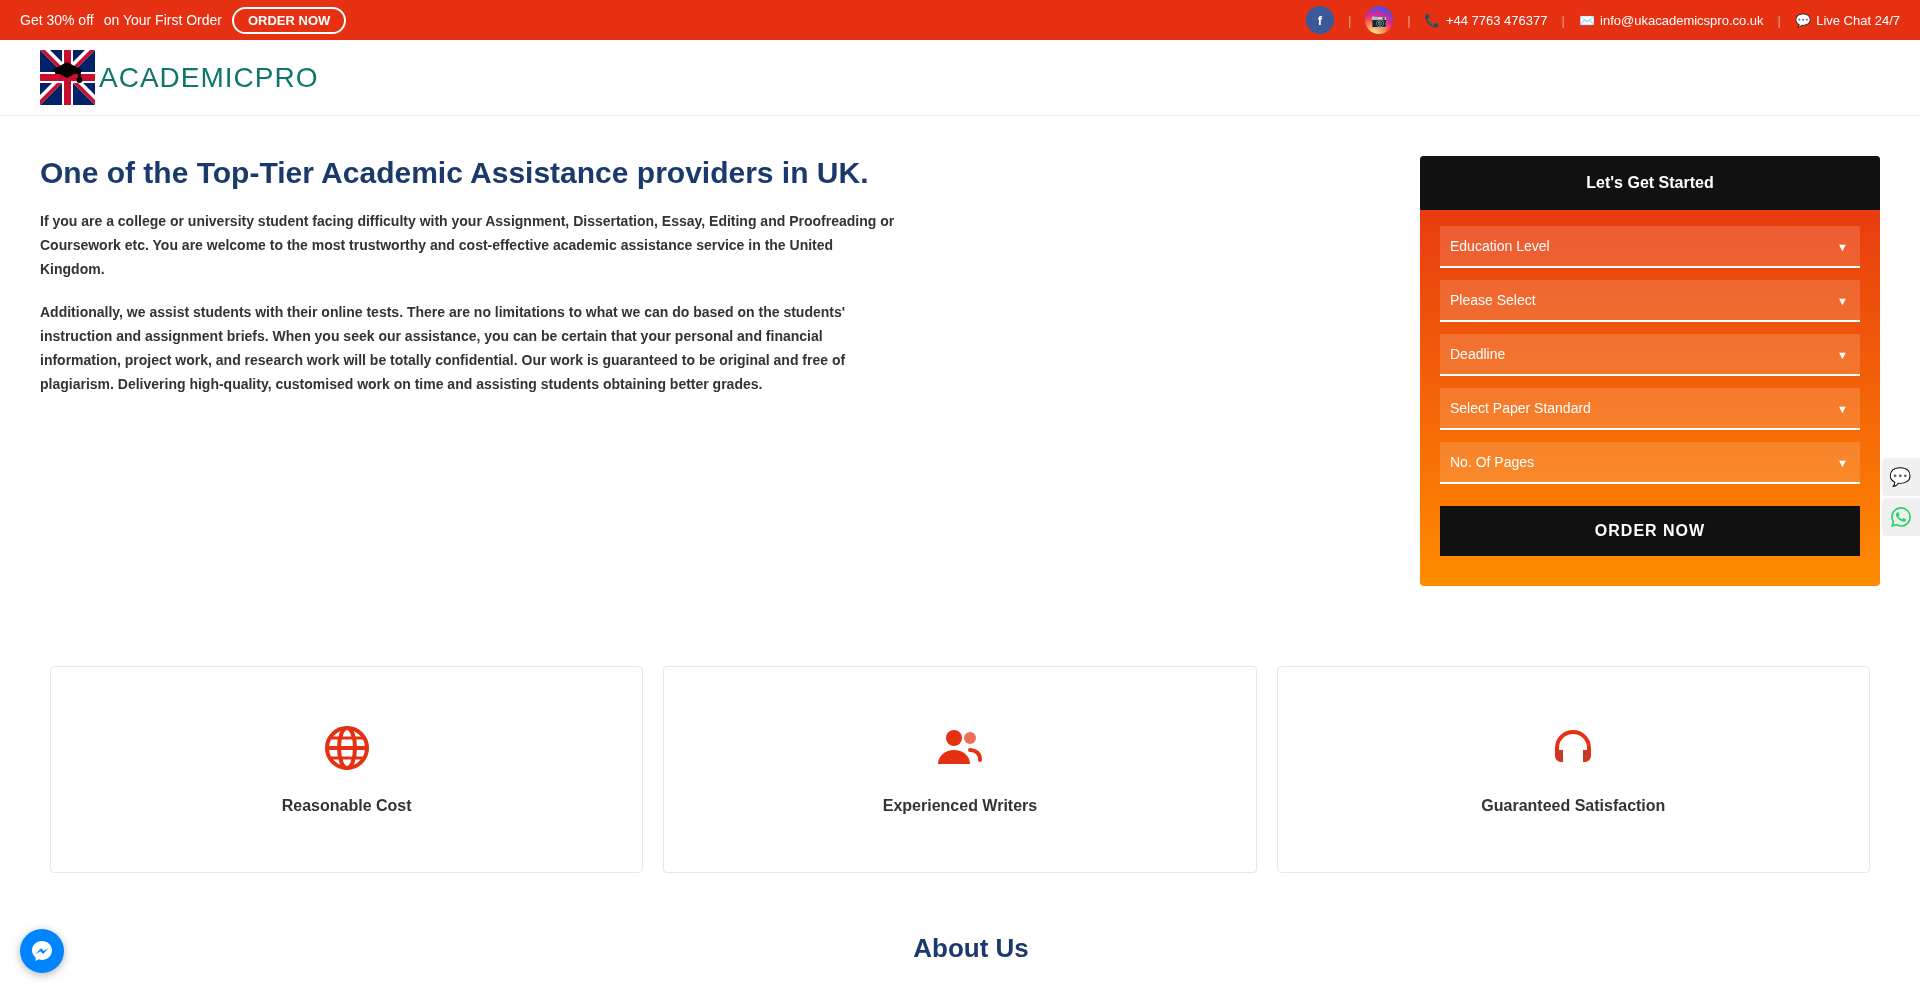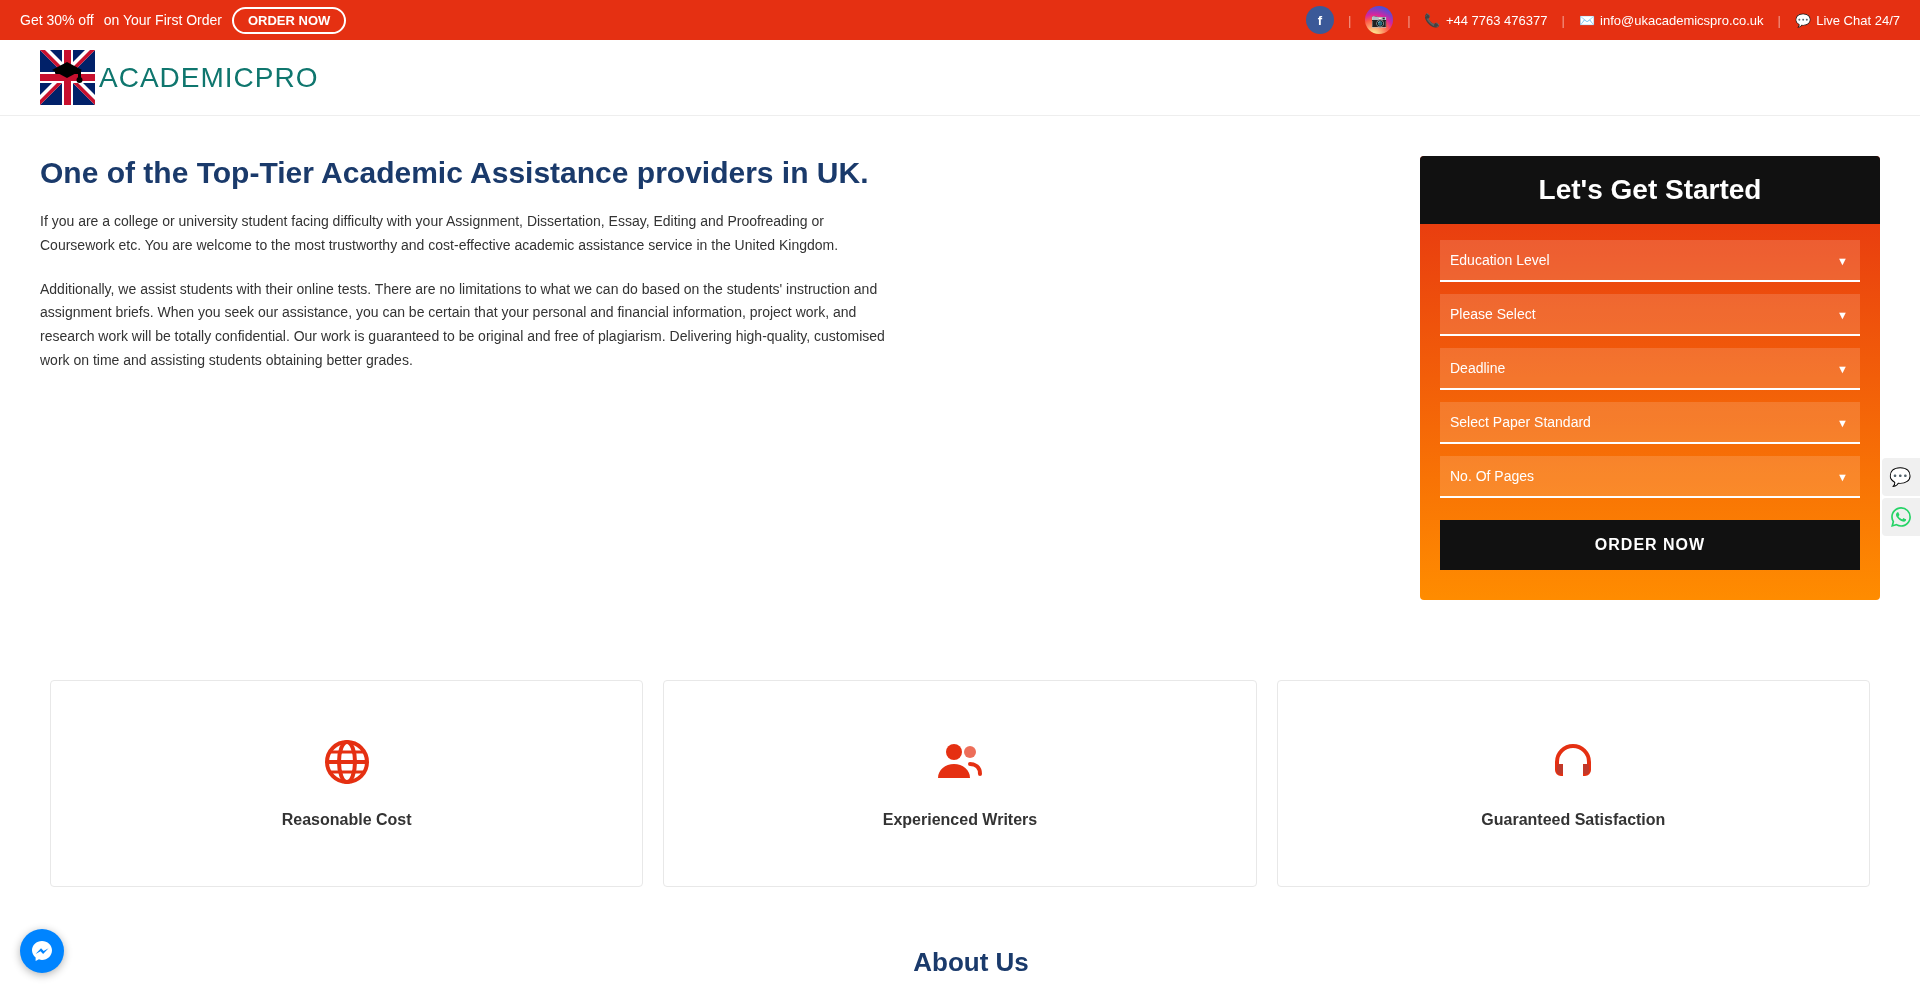--- a/index.html
+++ b/index.html
@@ -91,37 +91,37 @@
       gap: 30px;
     }
     .hero-text { flex: 1; max-width: 860px; }
     .hero-title {
       font-size: 30px;
       font-weight: bold;
       color: #1a3a6b;
       margin-bottom: 20px;
     }
     .hero-body { font-size: 14px; color: #333; line-height: 1.7; }
-    .hero-body p { margin-bottom: 20px; }
+    .hero-body p { margin-bottom: 20px; font-weight: bold; }
 
     
     .order-form-card {
       width: 460px;
       min-width: 420px;
       background: linear-gradient(180deg, #e53012 0%, #ff8c00 100%);
       border-radius: 4px;
       overflow: hidden;
       padding-bottom: 30px;
     }
     .order-form-header {
       background: #111;
       color: #fff;
       text-align: center;
       padding: 18px;
-      font-size: 28px;
+      font-size: 16px;
       font-weight: bold;
     }
     .form-inner { padding: 16px 20px; display: flex; flex-direction: column; gap: 12px; }
     .form-select {
       width: 100%;
       background: rgba(255,255,255,0.15);
       border: none;
       border-bottom: 2px solid #fff;
       color: #fff;
       padding: 12px 10px;

